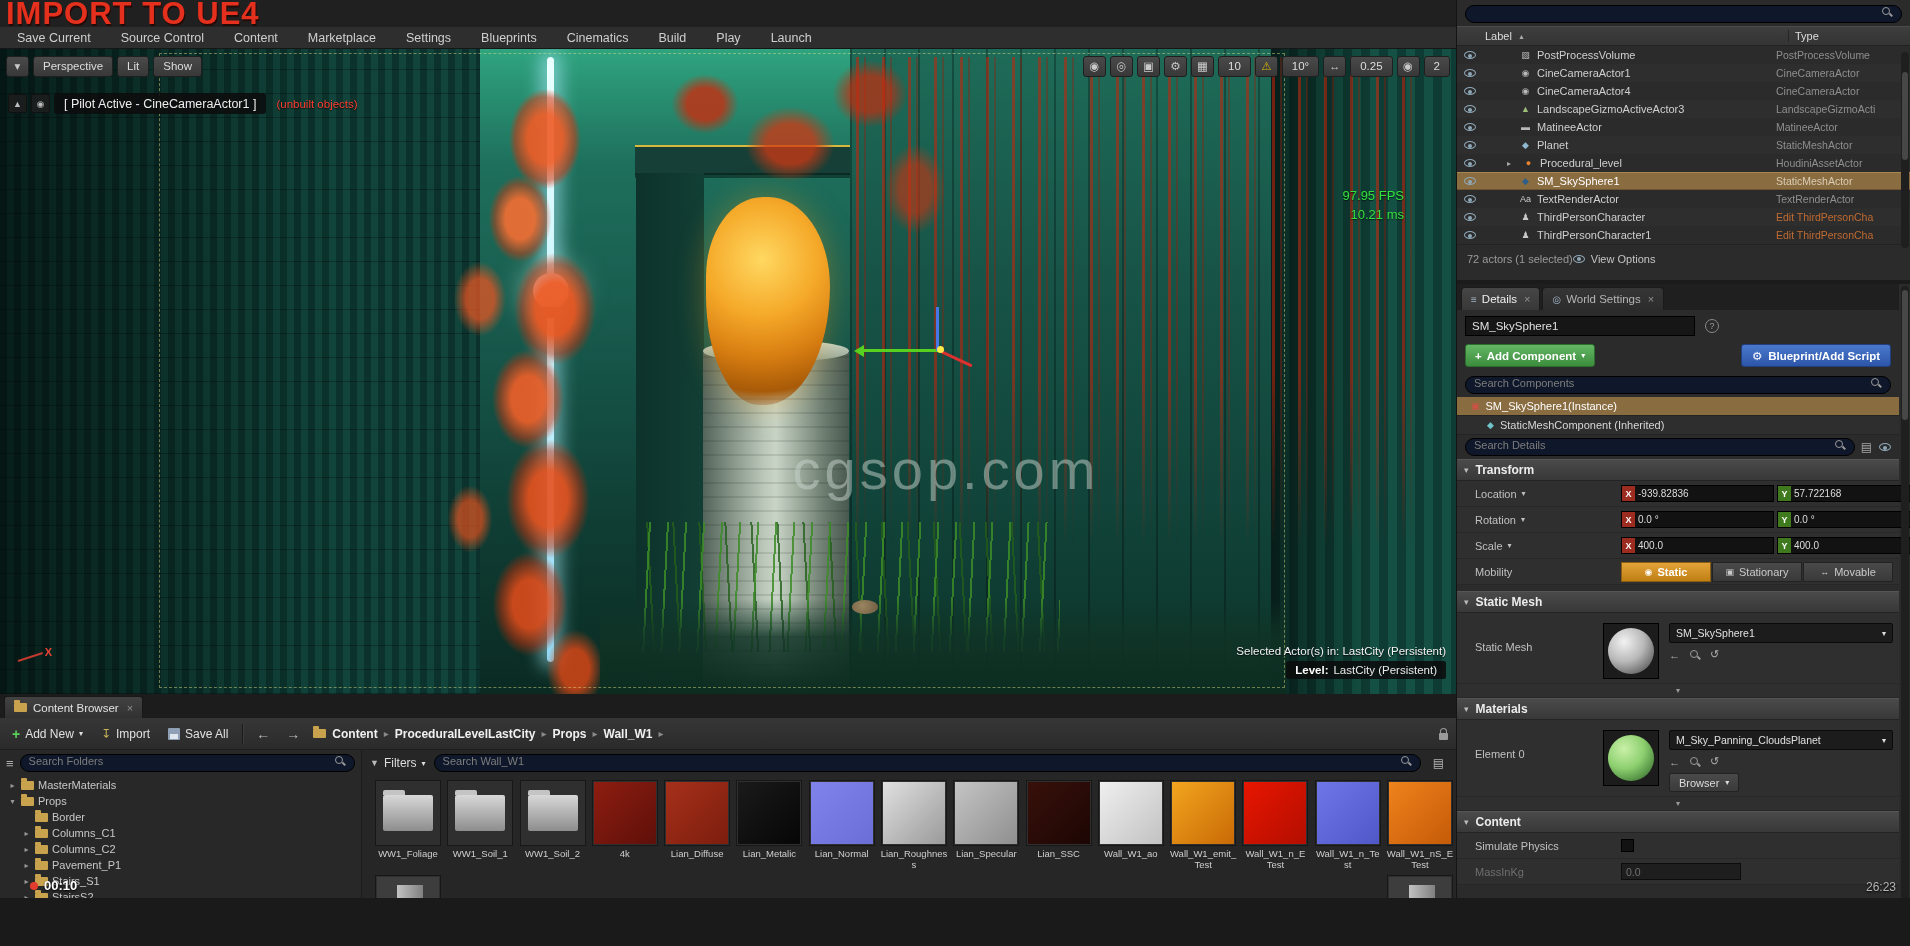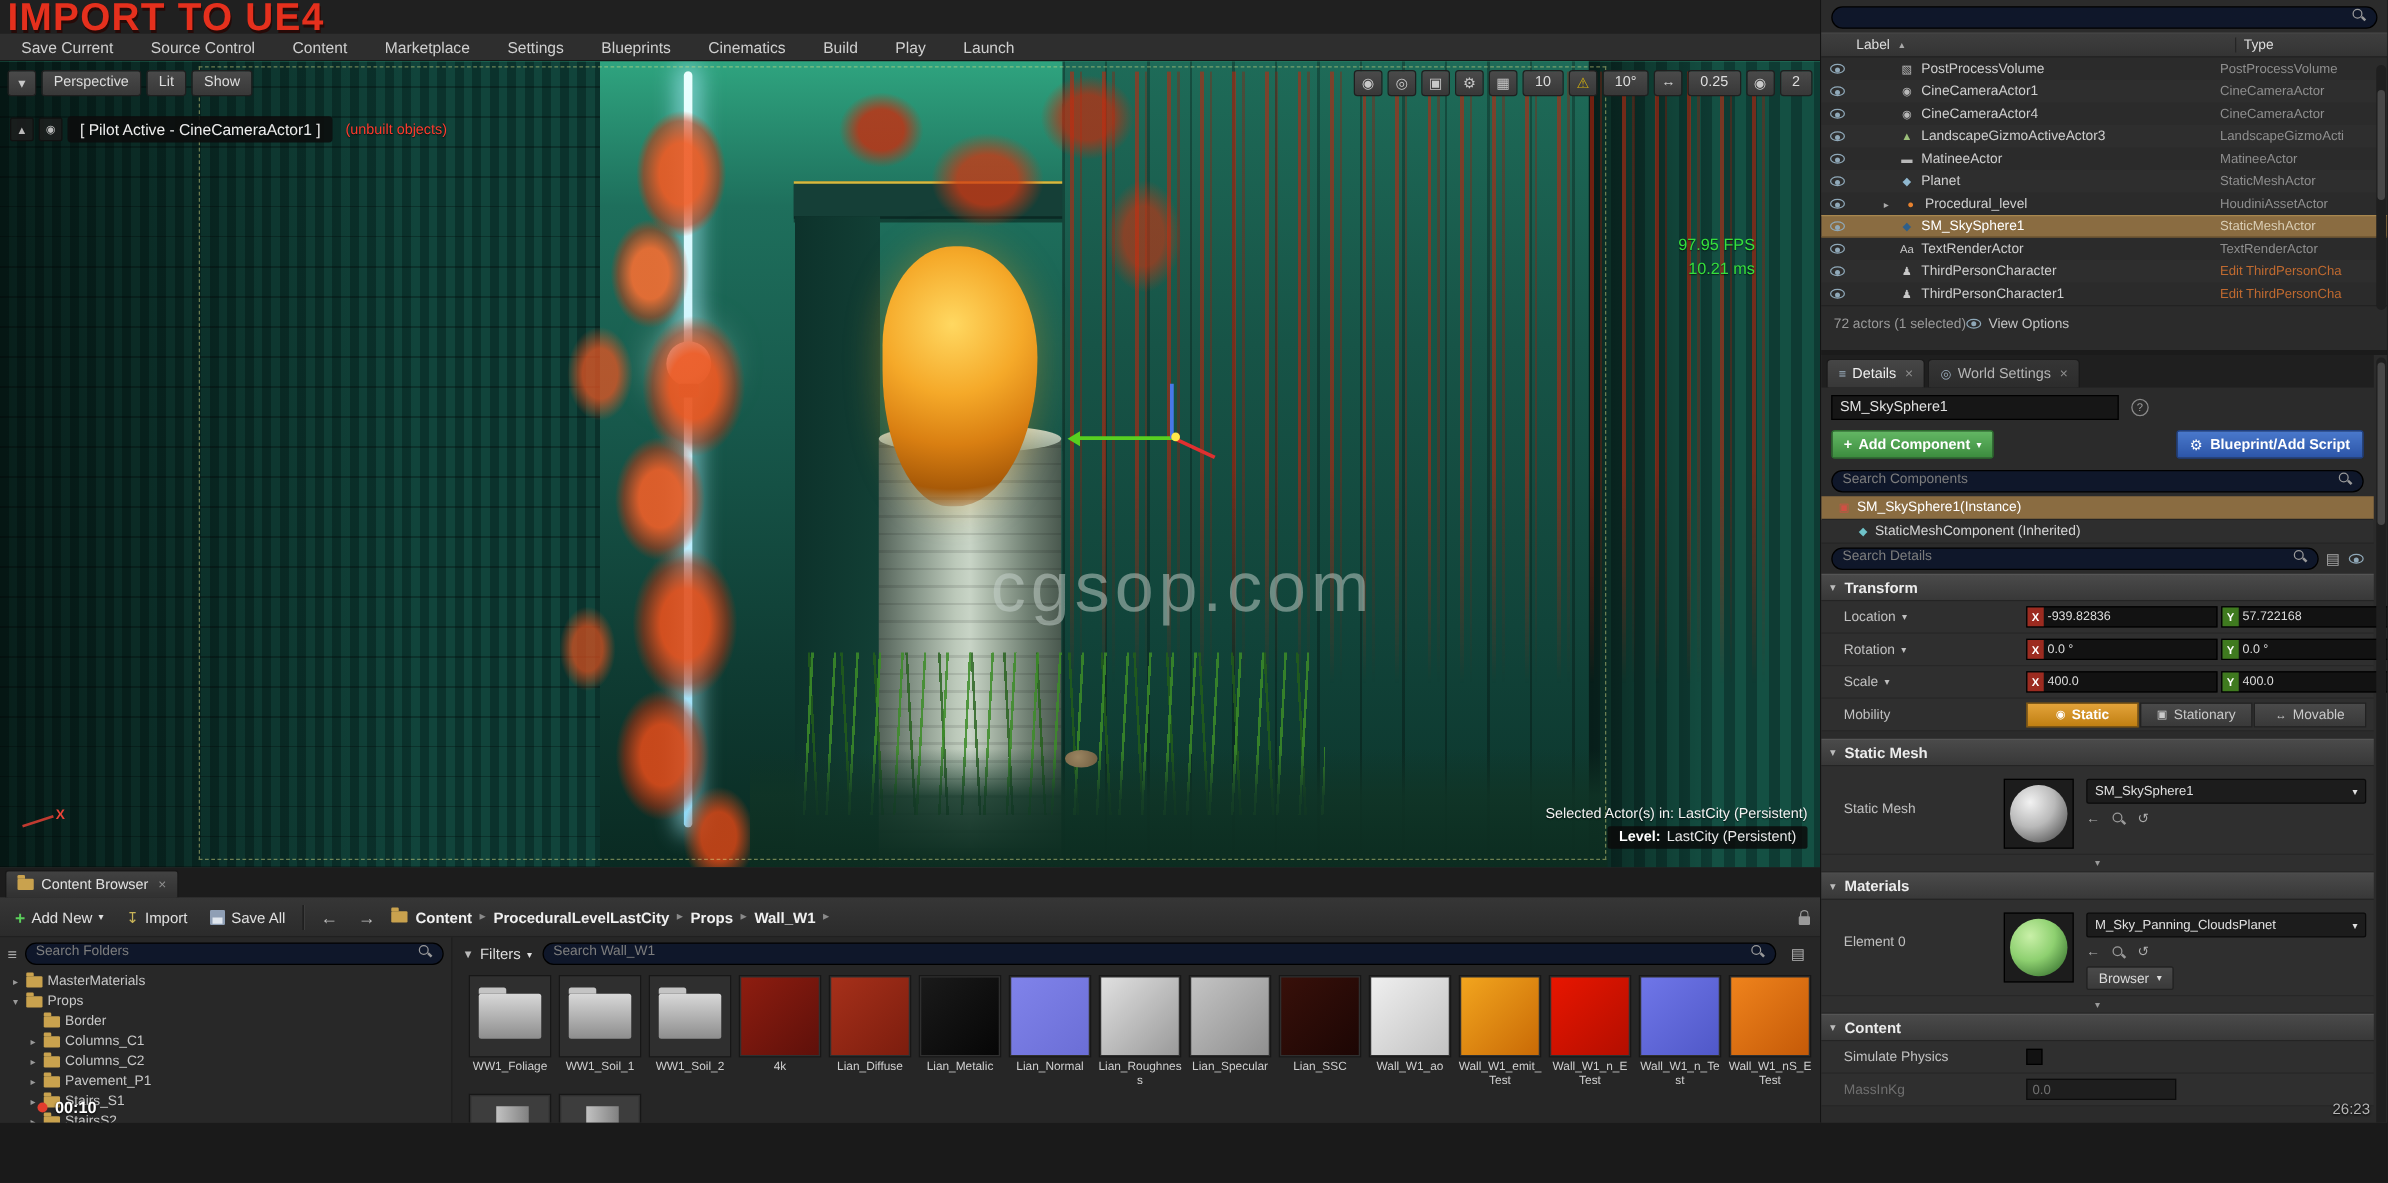--- a/index.html
+++ b/index.html
@@ -160,21 +160,21 @@
   .cb-tree { flex:1; overflow:hidden; position:relative; padding-top:1px; }
   .trow { display:flex; align-items:center; height:16px; font-size:11px; color:#c8c8c8; gap:4px; }
   .trow.selected { background:#566069; color:#fff; }
   .tarrow { width:9px; color:#999; font-size:8px; text-align:center; flex:none; }
   .cb-right { flex:1; display:flex; flex-direction:column; background:#262626; overflow:hidden; }
   .cb-filterbar { display:flex; align-items:center; gap:8px; padding:4px 8px; }
   .filters-chip { display:inline-flex; align-items:center; gap:5px; color:#dedede; font-size:12px; }
   .funnel { color:#b9b9b9; font-size:9px; }
   .mini-iconbtn { color:#b5b5b5; font-size:12px; padding:0 4px; }
   .cb-grid { flex:1; overflow:hidden; padding:4px 0 0 10px; display:flex; flex-wrap:wrap;
-    align-content:flex-start; }
+    align-content:flex-start;justify-content:space-between; }
   .tile { width:68px; margin:0 2px 4px 2px; display:flex; flex-direction:column; align-items:center; }
   .thumb { width:66px; height:66px; border:1px solid #171717; background:#2f2f2f; display:flex;
     align-items:center; justify-content:center; position:relative; flex:none; }
   .texfill { position:absolute; inset:1px; }
   .bigfold { width:50px; height:36px; background:linear-gradient(180deg,#d8d8d8,#8d8d8d);
     border-radius:2px; position:relative; }
   .bigfold::before { content:""; position:absolute; top:-5px; left:0; width:22px; height:5px;
     background:#c4c4c4; border-radius:2px 2px 0 0; }
   .meshfill { position:absolute; inset:1px; background:#3d3d3d; }
   .meshfill::before { content:""; position:absolute; left:8px; right:8px; bottom:8px; height:14px;

